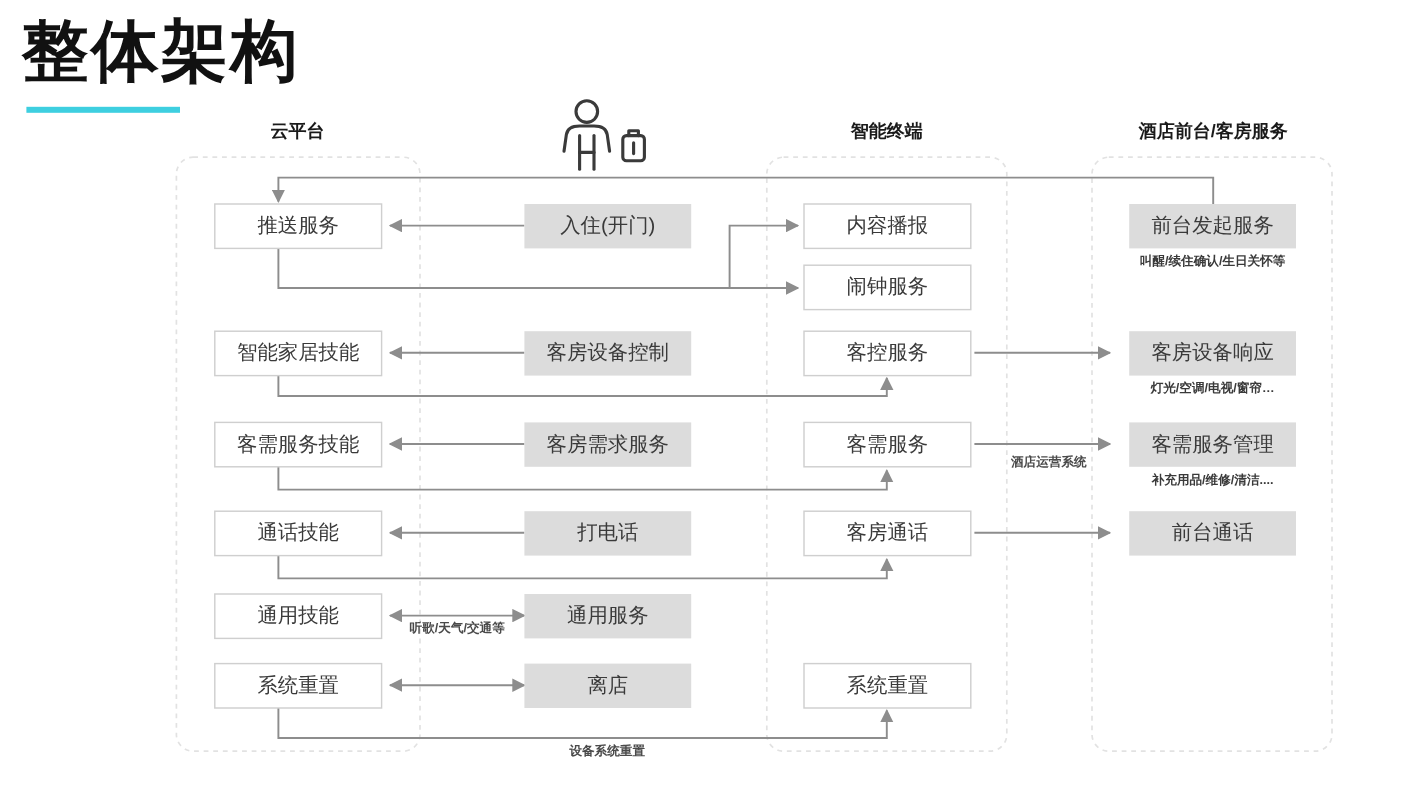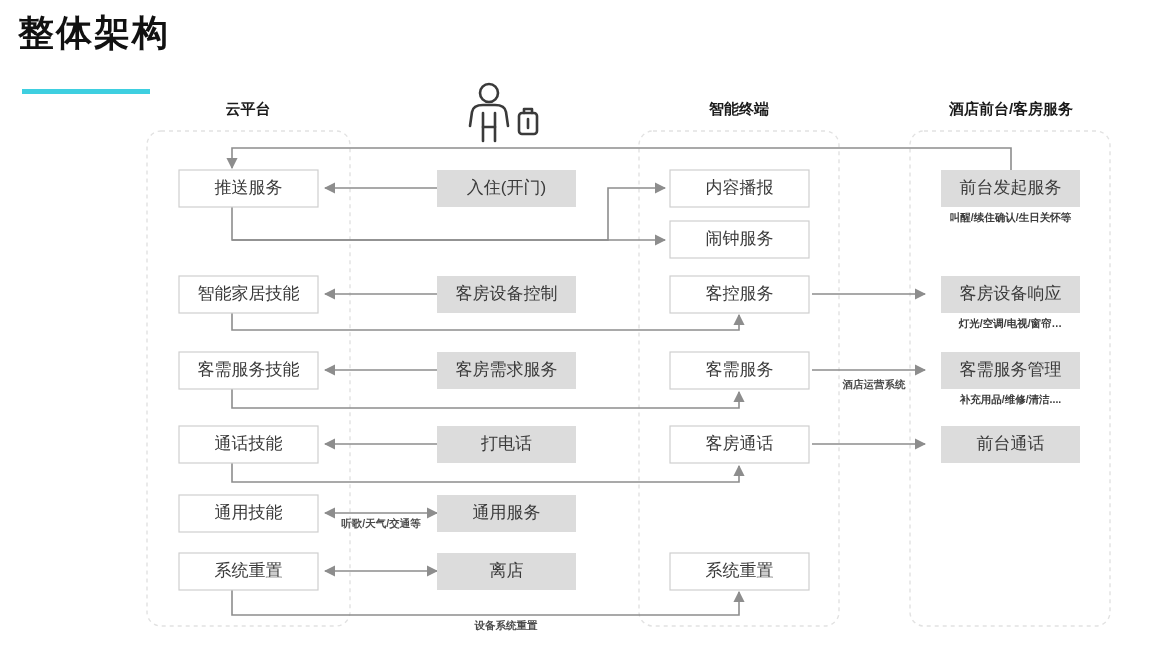--- a/index.html
+++ b/index.html
@@ -7,21 +7,21 @@
   body{
     width:1170px;height:658px;
     background:#ffffff;
     font-family:"Liberation Sans","DejaVu Sans",sans-serif;
     overflow:hidden;
     position:relative;
   }
   #page-title{
     position:absolute;
     left:18px; top:14px;
-    font-size:36px;
+    font-size:56px;
     font-weight:bold;
     color:#111111;
     letter-spacing:2px;
     line-height:1.05;
   }
   #title-rule{
     position:absolute;
     left:22px; top:89px;
     width:128px; height:5px;
     background:#3ecfe0;

